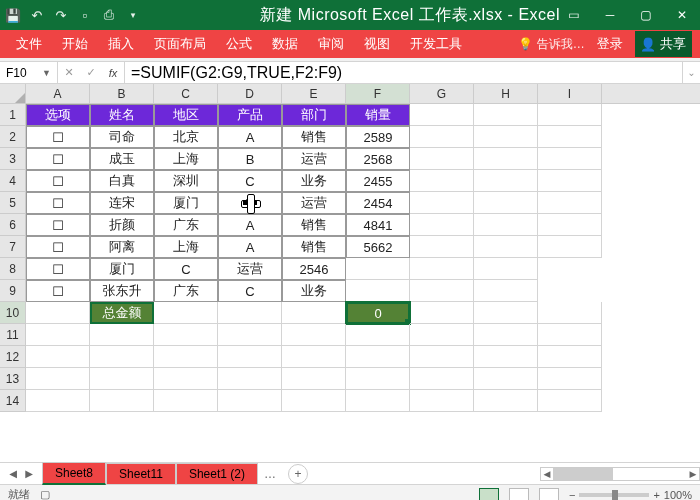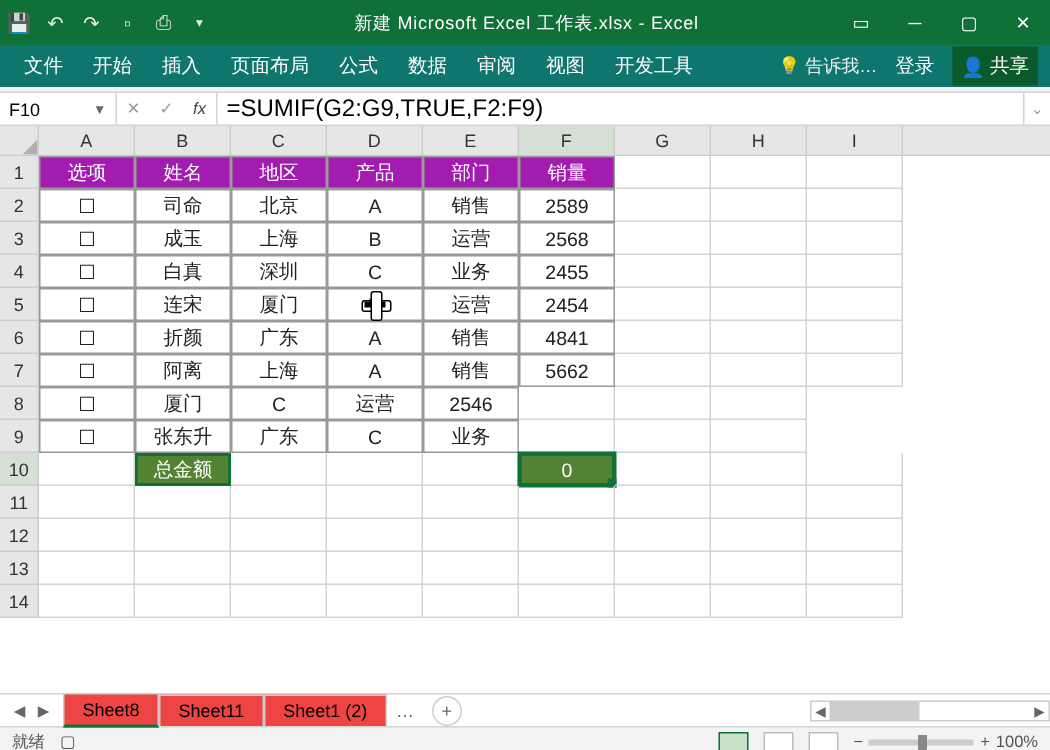--- a/index.html
+++ b/index.html
@@ -1,47 +1,47 @@
 <!DOCTYPE html>
 <html><head>
 <meta charset="utf-8">
 <style>
 *{box-sizing:border-box;margin:0;padding:0;font-family:"Microsoft YaHei",sans-serif;user-select:none}
 body{width:700px;height:500px;background:#fff;overflow:hidden;font-size:12px}
 .titlebar{height:30px;background:#0f7038;display:flex;align-items:center;color:#fff;padding:0 4px}
 .qat{display:flex;gap:6px;align-items:center}
 .qat span{width:18px;height:18px;display:flex;align-items:center;justify-content:center;font-size:13px;opacity:.9}
-.title{flex:1;text-align:center;font-size:12px;letter-spacing:.5px}
+.title{flex:1;text-align:right;font-size:16px;letter-spacing:.5px}
 .winctl{display:flex;gap:8px;align-items:center}
 .winctl span{width:28px;height:22px;display:flex;align-items:center;justify-content:center;font-size:12px}
-.ribbon{height:28px;background:#0f766e;display:flex;align-items:center;color:#fff;padding:0 8px;gap:4px;font-size:13px}
+.ribbon{height:28px;background:#ef4444;display:flex;align-items:center;color:#fff;padding:0 8px;gap:4px;font-size:13px}
 .ribbon .tab{padding:4px 8px;white-space:nowrap}
 .ribbon .spacer{flex:1}
 .ribbon .tell{font-size:12px;opacity:.9;display:flex;align-items:center;gap:3px}
 .ribbon .share{background:#0a5a2c;padding:4px 6px;display:flex;align-items:center;gap:3px}
 .ribbar{height:4px;background:#f1f1f1;border-bottom:1px solid #d4d4d4}
 .fxrow{height:22px;display:flex;align-items:stretch;border-bottom:1px solid #d4d4d4;background:#fff}
-.namebox{width:78px;border-right:1px solid #d4d4d4;display:flex;align-items:center;padding:0 6px;font-size:12px}
+.namebox{width:58px;border-right:1px solid #d4d4d4;display:flex;align-items:center;padding:0 6px;font-size:12px}
 .namebox .dd{margin-left:auto;font-size:9px;color:#666}
 .fxbtns{display:flex;align-items:center;border-right:1px solid #d4d4d4}
 .fxbtns span{width:22px;text-align:center;color:#999;font-size:11px}
 .fxinput{flex:1;display:flex;align-items:center;padding:0 6px;font-size:16px}
 .fxexp{width:18px;border-left:1px solid #d4d4d4;display:flex;align-items:center;justify-content:center;color:#999;font-size:10px}
 .grid{position:relative;height:378px;overflow:hidden;background:#fff}
 .colhdr{display:flex;height:20px;background:#e6e6e6;border-bottom:1px solid #ccc}
 .corner{width:26px;border-right:1px solid #ccc;background:#e6e6e6;display:flex;align-items:flex-end;justify-content:flex-end}
 .corner svg{width:10px;height:10px}
 .ch{border-right:1px solid #ccc;display:flex;align-items:center;justify-content:center;font-size:12px;color:#333;background:#e6e6e6}
 .ch.sel{background:#d3e0d3}
 .rows{}
 .row{display:flex;height:22px}
 .rh{width:26px;border-right:1px solid #ccc;border-bottom:1px solid #ccc;background:#e6e6e6;display:flex;align-items:center;justify-content:center;font-size:12px;color:#333}
 .rh.sel{background:#d3e0d3}
 .cell{border-right:1px solid #d4d4d4;border-bottom:1px solid #d4d4d4;display:flex;align-items:center;justify-content:center;font-size:13px;color:#222;position:relative}
-.cell.hdr{background:#a21caf;color:#fff;font-weight:500;border:1px solid #999}
+.cell.hdr{background:#6d28d9;color:#fff;font-weight:500;border:1px solid #999}
 .cell.tb{border:1px solid #999;background:#fff}
 .cell.sum{background:#548235;color:#fff;border:2px solid #0f7038}
 .cell.selres{background:#548235;color:#fff;border:2px solid #0f7038;outline:1px solid #0f7038}
 .cursor{position:absolute;left:50%;top:50%;transform:translate(-50%,-50%);width:18px;height:18px;pointer-events:none}
 .cursor::before,.cursor::after{content:"";position:absolute;background:#fff;border:1px solid #000}
 .cursor::before{width:18px;height:6px;left:0;top:6px;border-radius:2px}
 .cursor::after{width:6px;height:18px;left:6px;top:0;border-radius:2px}
 .cursor .plus{position:absolute;left:7px;top:2px;width:4px;height:14px;background:#000}
 .cursor .plusH{position:absolute;left:2px;top:7px;width:14px;height:4px;background:#000}
 .handle{position:absolute;right:-3px;bottom:-3px;width:6px;height:6px;background:#0f7038}

